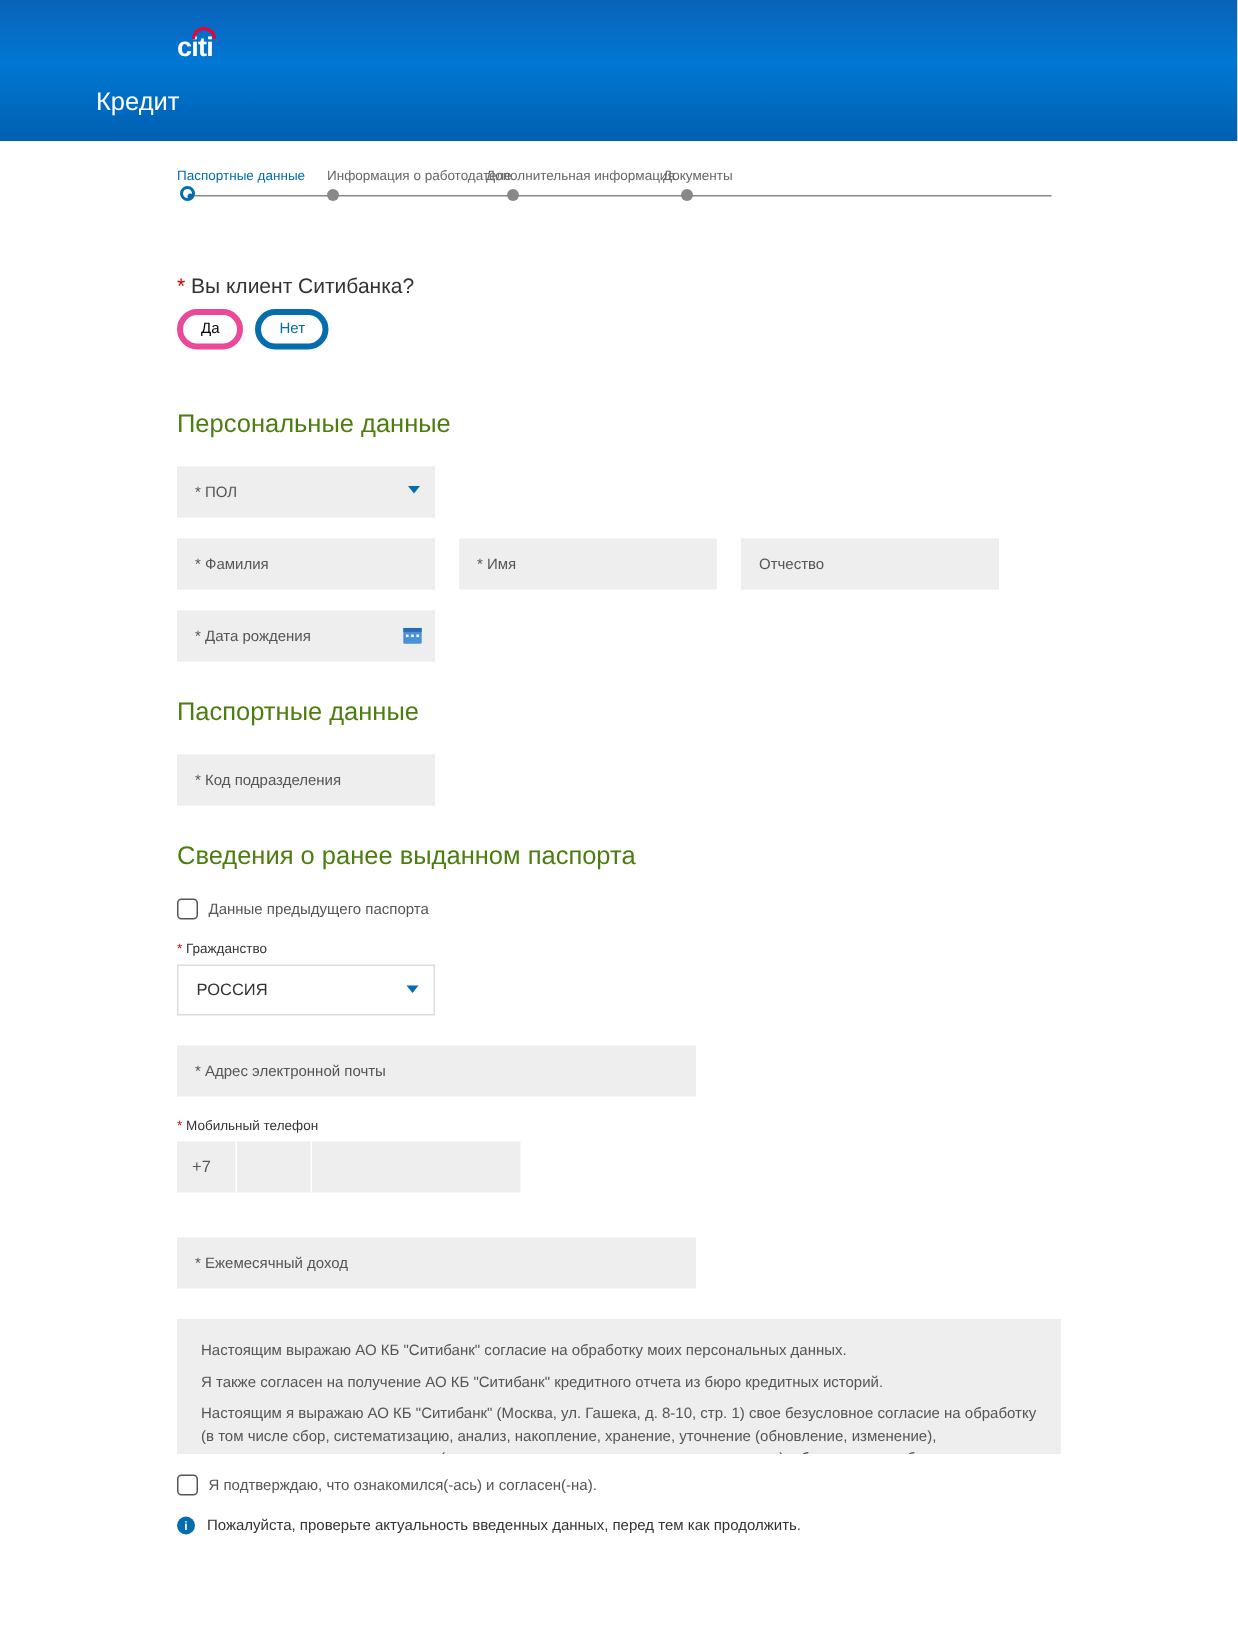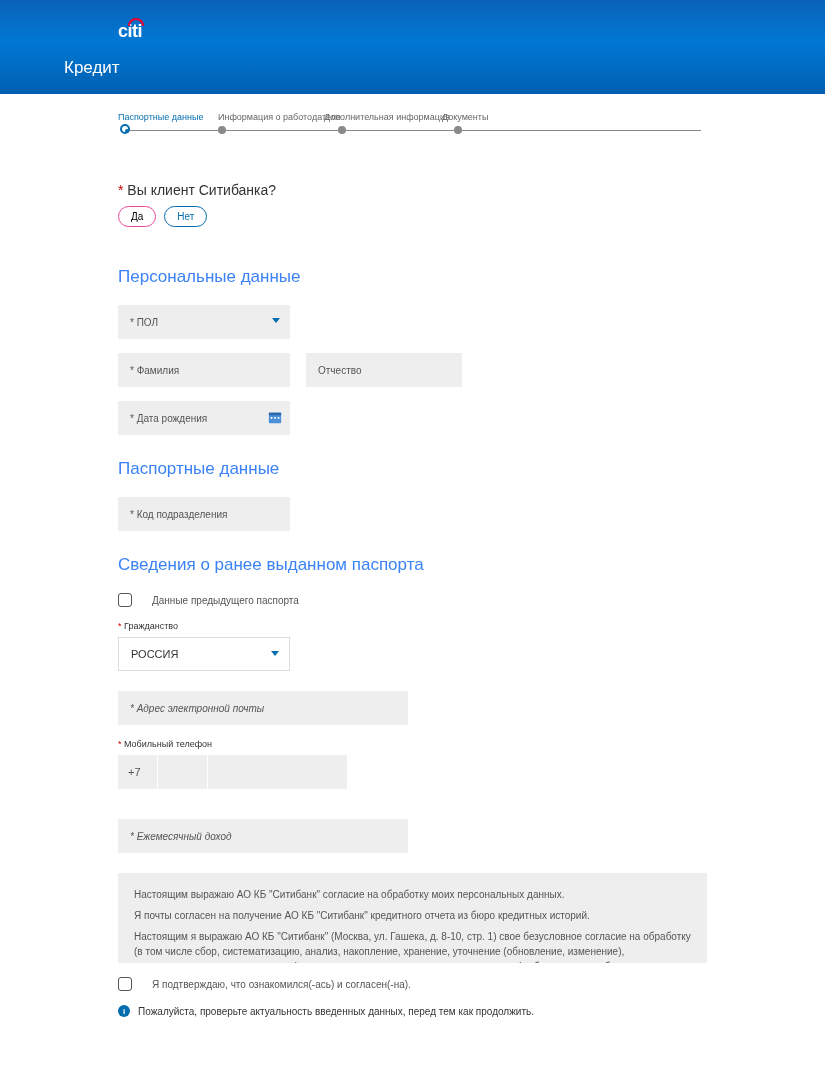--- a/index.html
+++ b/index.html
@@ -20,39 +20,39 @@
   .step-line { position: absolute; top: 18px; left: 6px; right: 6px; height: 1px; background: #888; }
   .step-dots { position: absolute; top: 14px; left: 0; right: 0; }
   .step-dot { position: absolute; width: 8px; height: 8px; border-radius: 50%; background: #888; }
   .step-dot.active { width: 10px; height:10px; border: 2px solid #056dae; background:#fff; top:-2px; }
   .step-dot.active::after { content:''; position:absolute; width:4px; height:4px; background:#056dae; border-radius:50%; top:3px; left:3px; }
 
   
   .question-label { font-size: 14px; color: #333; margin-bottom:8px; }
   .question-label::before { content:'* '; color:#c00; }
   .btn-group { display:flex; gap:8px; margin-bottom: 40px; }
-  .pill { border:1px solid #ec4899; border-radius:14px; padding: 4px 12px; font-size: 10px; background:#fff; cursor:pointer; }
+  .pill { border:4px solid #ec4899; border-radius:14px; padding: 4px 12px; font-size: 10px; background:#fff; cursor:pointer; }
   .pill.selected { border-color:#056dae; color:#056dae; }
 
-  h2.section { font-size: 17px; font-weight: normal; color:#3b82f6; margin: 24px 0 18px 0; }
+  h2.section { font-size: 17px; font-weight: normal; color:#4d7c0f; margin: 24px 0 18px 0; }
 
   .row { display:flex; gap: 16px; margin-bottom: 14px; }
   .field { background:#eeeeee; height: 34px; display:flex; align-items:center; padding: 0 12px; font-size: 10px; color:#555; position:relative; }
   .field.w1 { width: 172px; }
   .field.w2 { width: 172px; }
-  .field.w3 { width: 156px; }
-  .field.wfull { width: 290px; font-style: italic; }
+  .field.w3 { width: 172px; }
+  .field.wfull { width: 346px; }
   .chev { position:absolute; right:10px; top:13px; width:0; height:0; border-left:4px solid transparent; border-right:4px solid transparent; border-top:5px solid #056dae; }
   .cal-icon { position:absolute; right:8px; top:9px; width:14px; height:14px; }
   .cal-icon svg { width:14px; height:14px; }
 
   .small-label { font-size:9px; color:#333; margin-bottom:6px; display:block; }
   .small-label .req { color:#c00; }
   
-  .checkbox-row { display:flex; align-items:center; gap:20px; font-size:10px; color:#555; margin: 14px 0; }
+  .checkbox-row { display:flex; align-items:center; gap:7px; font-size:10px; color:#555; margin: 14px 0; }
   .checkbox { width:14px; height:14px; border:1.5px solid #555; border-radius:3px; flex-shrink:0; cursor:pointer; }
   
   .select-white { background:#fff; border:1px solid #ddd; }
   .select-white .val { color:#333; font-size:11px; }
   
   .phone-row { display:flex; gap:0; }
   .phone-row .pcell { background:#eeeeee; height:34px; display:flex; align-items:center; padding:0 10px; font-size:11px; color:#555; border-right:1px solid #fff; }
   .phone-row .pcell.prefix { width:40px; }
   .phone-row .pcell.code { width:50px; }
   .phone-row .pcell.num { width:140px; }
@@ -105,20 +105,23 @@
     <div class="row">
       <div class="field w1">
         <span>* ПОЛ</span>
         <span class="chev"></span>
       </div>
     </div>
     <div class="row">
       <div class="field w1">
           <span>* Фамилия</span>
         </div>
+      <div class="field w2">
+          <span>* Имя</span>
+        </div>
       <div class="field w3">
           <span>Отчество</span>
         </div>
     </div>
     <div class="row">
       <div class="field w1">
         <span>* Дата рождения</span>
         <span class="cal-icon">
           <svg viewBox="0 0 16 16">
               <rect x="1" y="3" width="14" height="12" fill="#4a90d9" rx="1"></rect>
@@ -166,21 +169,21 @@
     </div>
 
     <div class="row" style="margin-top:30px">
       <div class="field wfull">
           <span>* Ежемесячный доход</span>
         </div>
     </div>
 
     <div class="consent-box">
       <p>Настоящим выражаю АО КБ "Ситибанк" согласие на обработку моих персональных данных.</p>
-      <p>Я почты согласен на получение АО КБ "Ситибанк" кредитного отчета из бюро кредитных историй.</p>
+      <p>Я также согласен на получение АО КБ "Ситибанк" кредитного отчета из бюро кредитных историй.</p>
       <p>Настоящим я выражаю АО КБ "Ситибанк" (Москва, ул. Гашека, д. 8-10, стр. 1) свое безусловное согласие на обработку (в том числе сбор, систематизацию, анализ, накопление, хранение, уточнение (обновление, изменение), использование, распространение (в том числе передачу, включая трансграничную), обезличивание, блокирование, уничтожение и иные</p>
     </div>
 
     <div class="checkbox-row">
       <div class="checkbox"></div>
       <span>Я подтверждаю, что ознакомился(-ась) и согласен(-на).</span>
     </div>
 
     <div class="info-row">
       <div class="info-icon">i</div>

